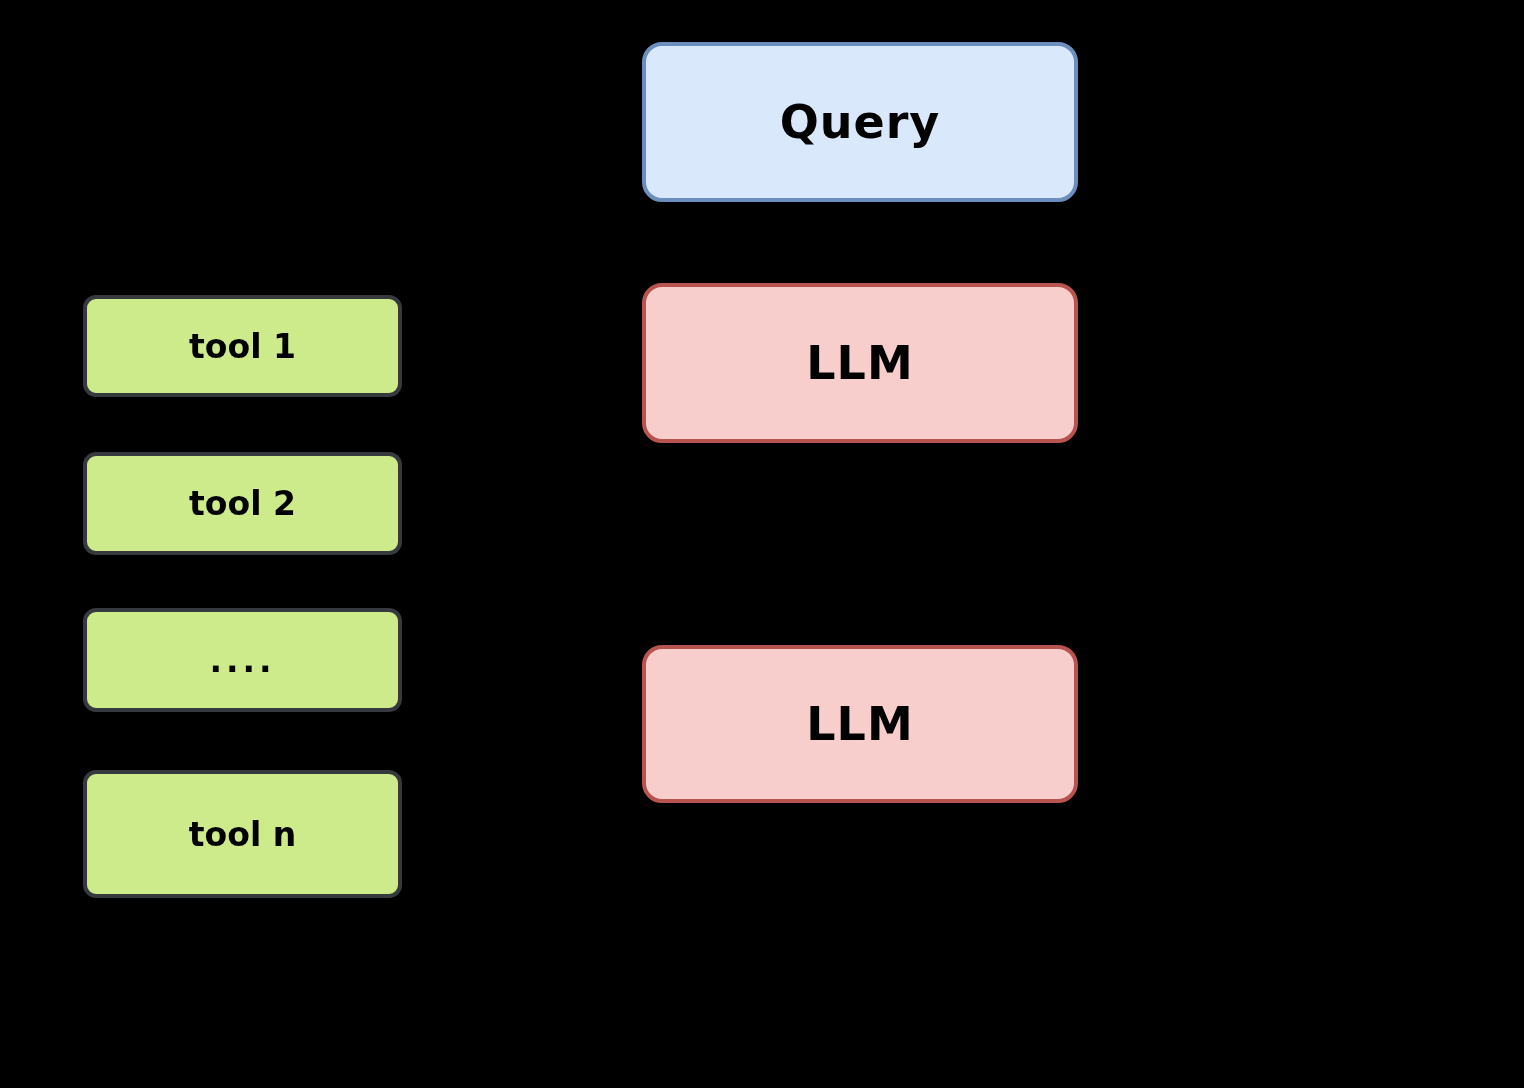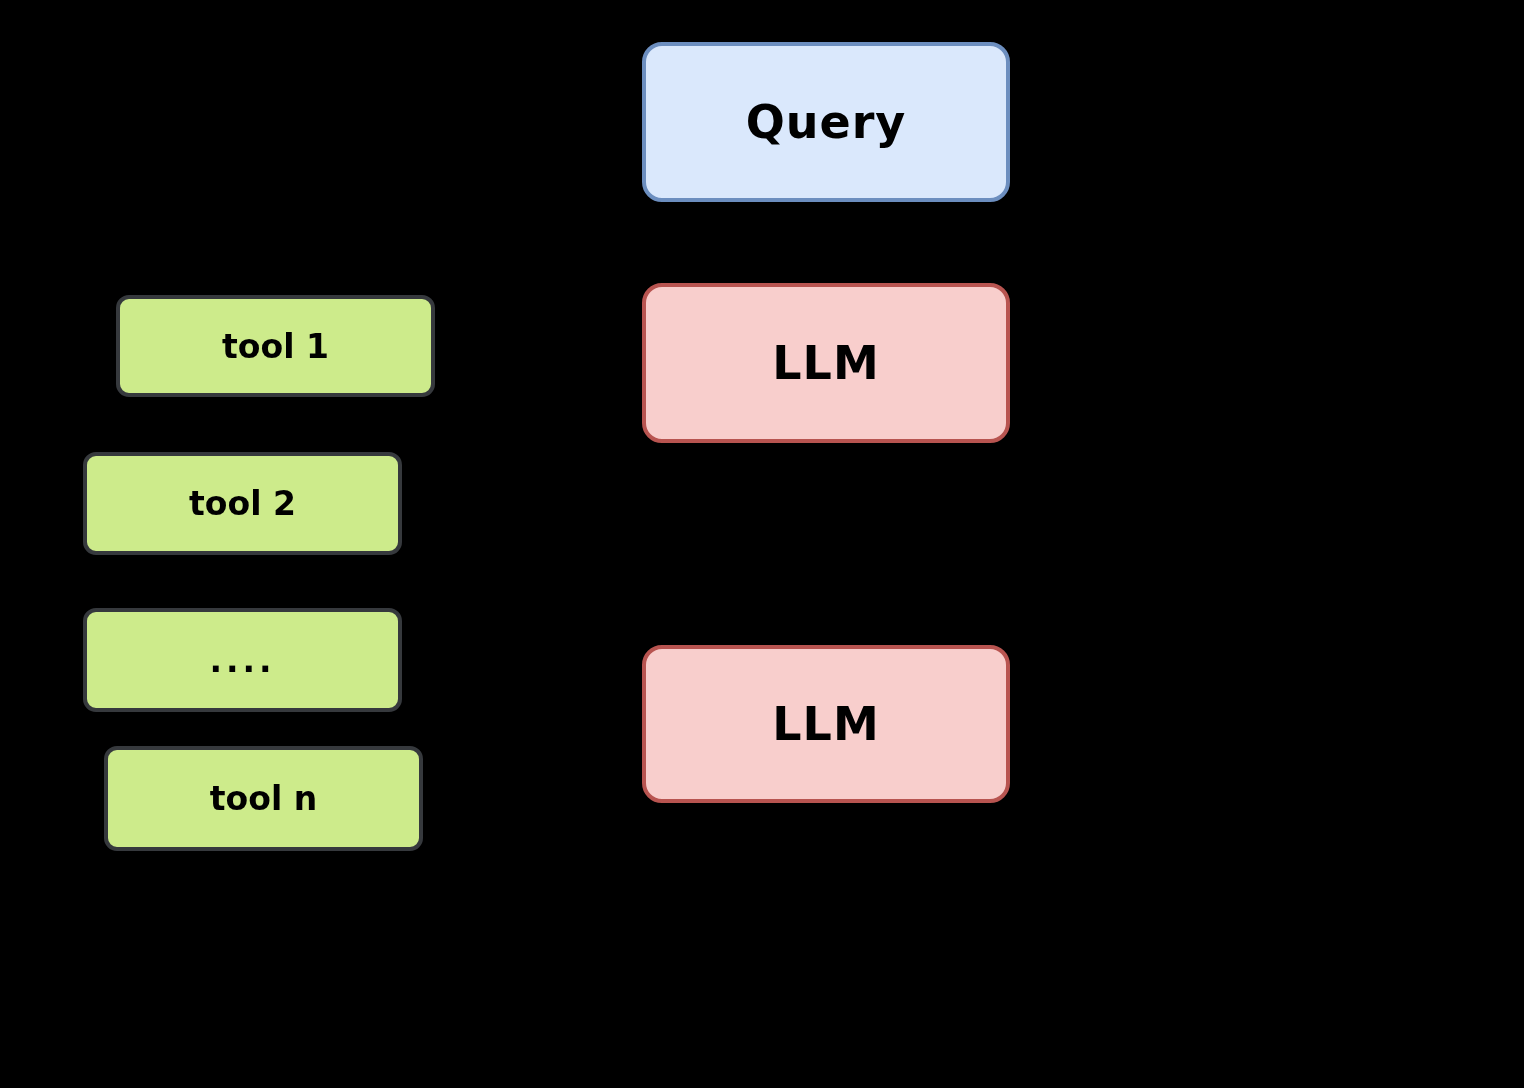--- a/index.html
+++ b/index.html
@@ -29,21 +29,21 @@
   .node {
     position: absolute;
     display: flex;
     align-items: center;
     justify-content: center;
     color: var(--text-color);
     text-align: center;
   }
   .node.flow {
     left: 642px;
-    width: 368px;
+    width: 436px;
     border-width: 4px;
     border-style: solid;
     border-radius: 20px;
     font-size: 46px;
     font-weight: bold;
     letter-spacing: 1px;
   }
   .node.tool {
     left: 83px;
     width: 319px;
@@ -54,24 +54,24 @@
     font-weight: bold;
   }
   .node.blue { background: var(--blue-fill); border-color: var(--blue-border); }
   .node.red  { background: var(--red-fill);  border-color: var(--red-border); text-align: center;  }
 
   .node-query      { top: 42px;  height: 160px; }
   .node-llm-top    { top: 283px; height: 160px; }
   .node-llm-bottom { top: 645px; height: 158px; }
   .node-answer     { top: 881px; height: 161px; }
 
-  .node-tool-1         { top: 295px; height: 102px; margin-left: 33px; }
+  .node-tool-1         { top: 295px; height: 102px; }
   .node-tool-2         { top: 452px; height: 103px; text-align: right; }
   .node-tools-ellipsis { top: 608px; height: 104px; }
-  .node-tool-n         { top: 746px; height: 105px; margin-left: 21px; }
+  .node-tool-n         { top: 770px; height: 128px; }
 
   .node-tools-ellipsis .label { letter-spacing: 4px; }
 </style>
 </head>
 <body>
 
 <div class="canvas">
 
   <div class="node tool node-tool-1">
     <span class="label">tool 1</span>

